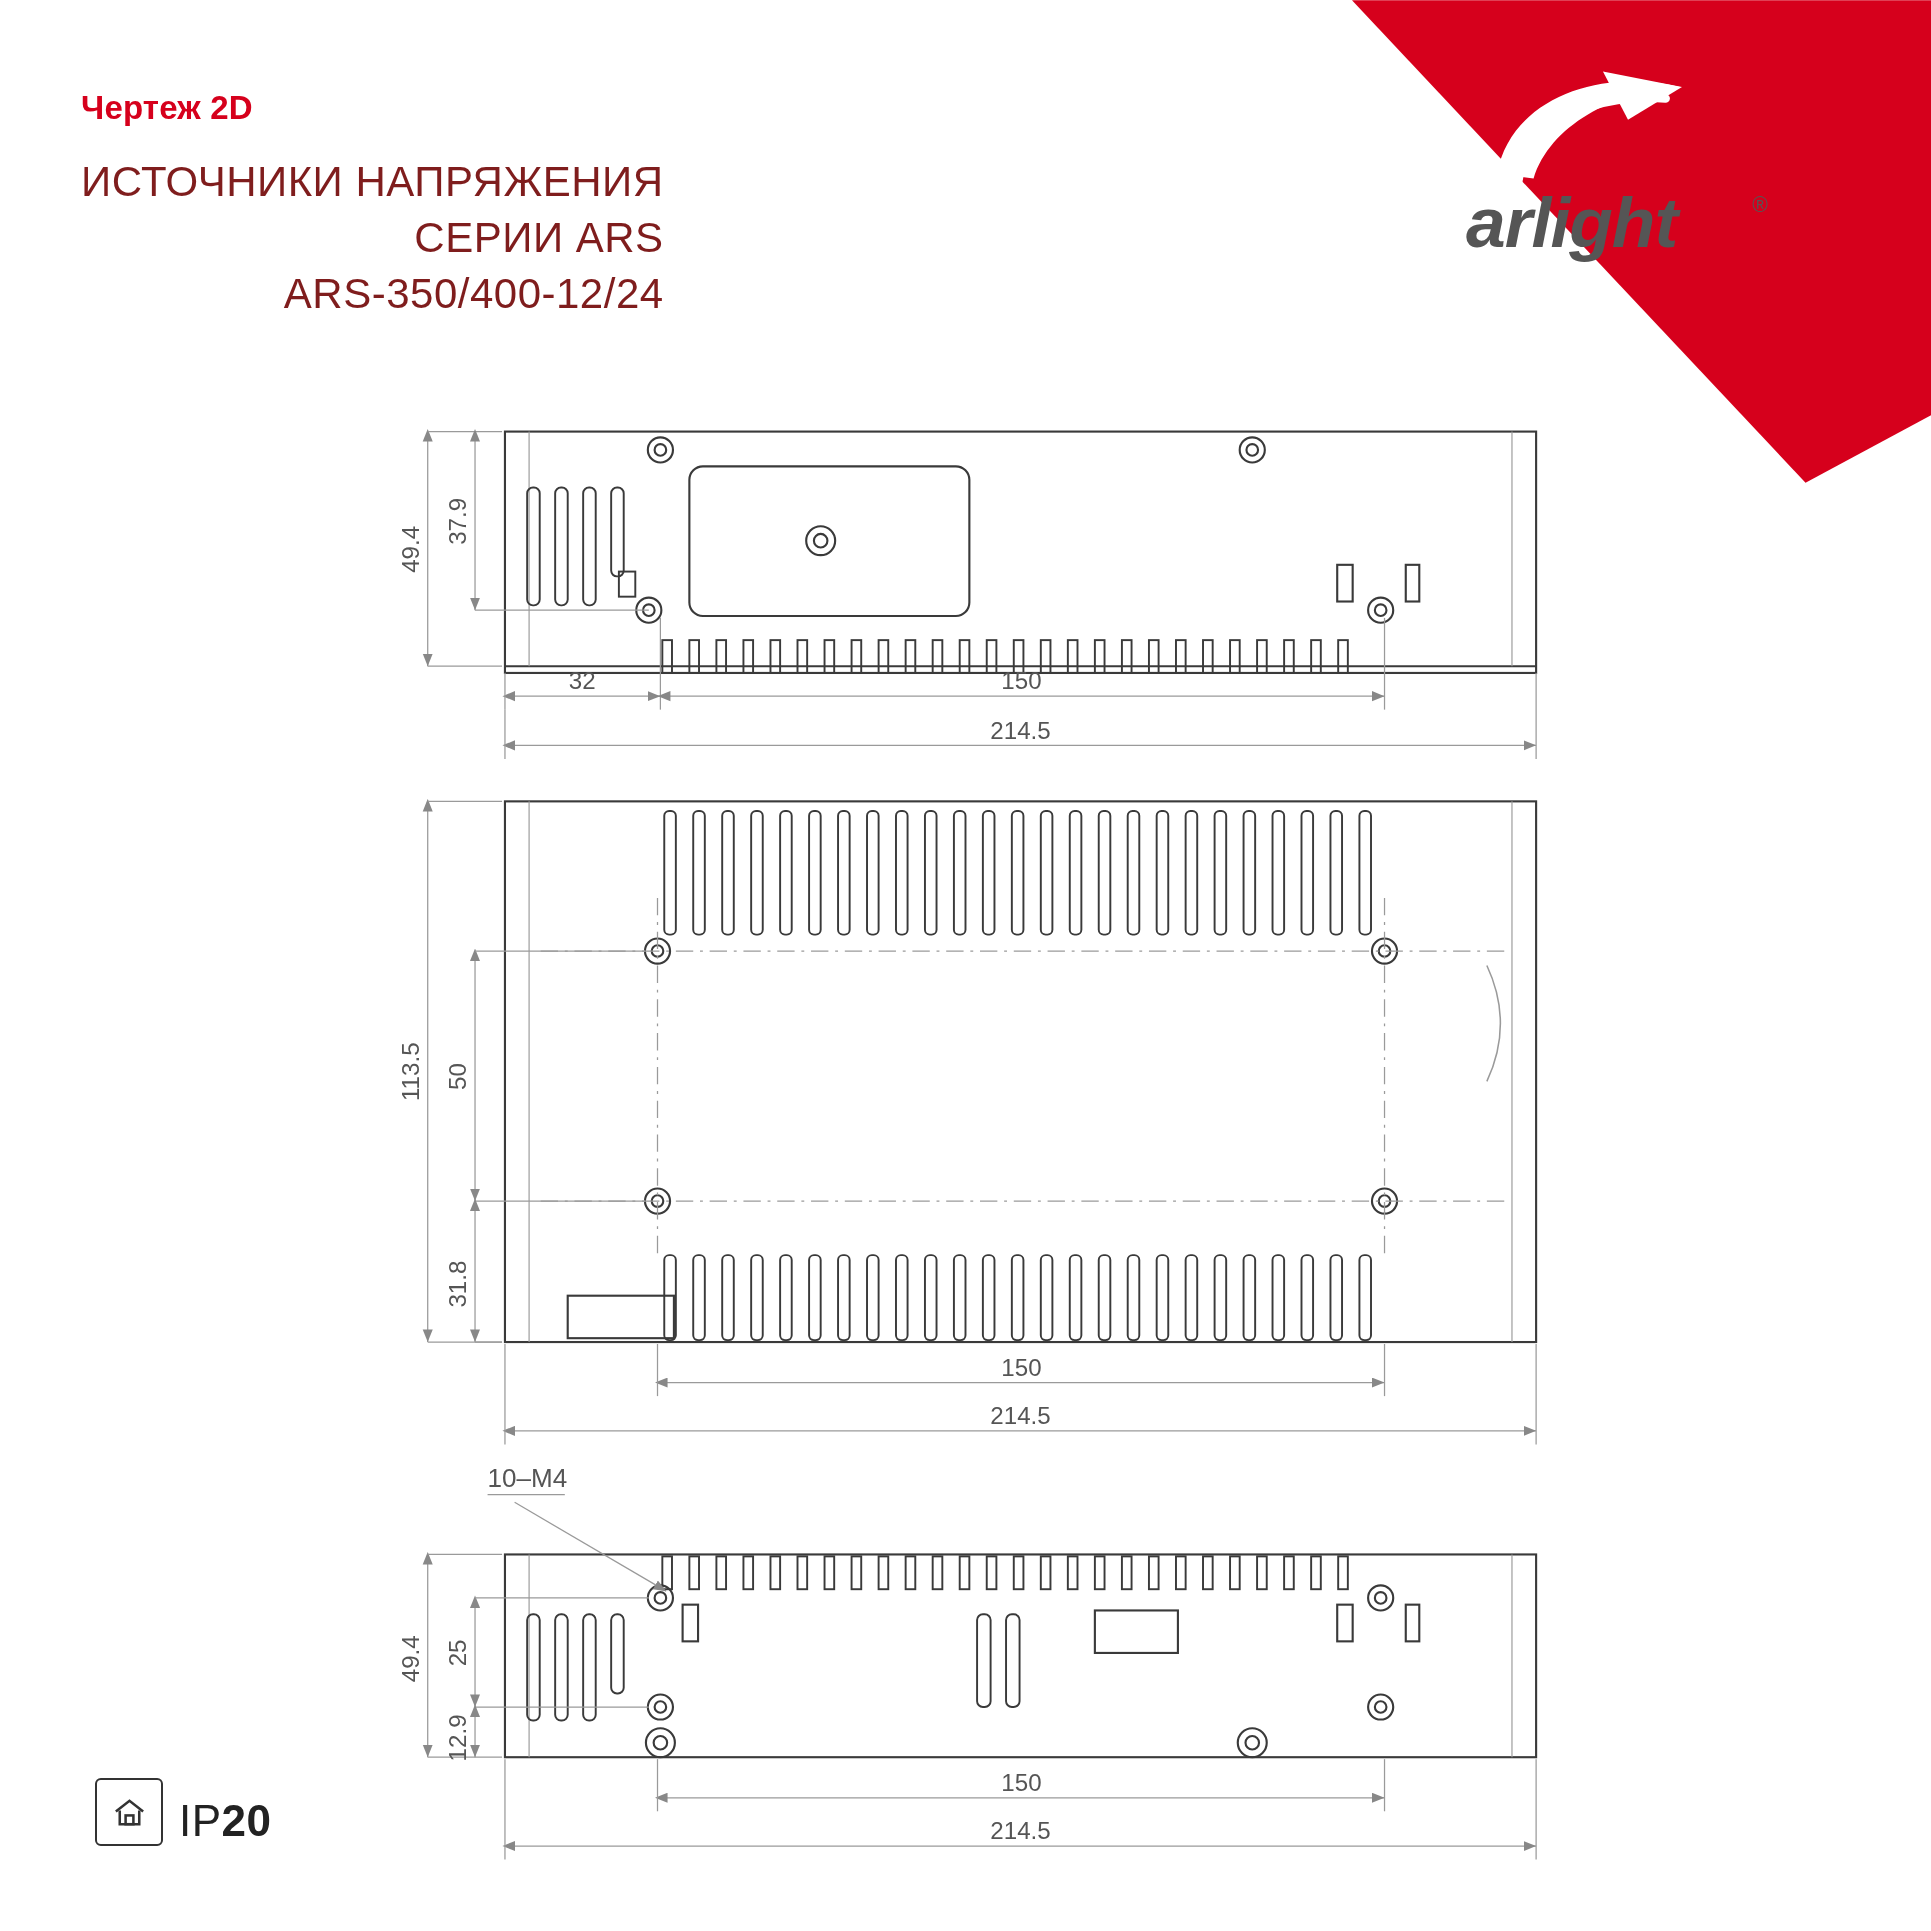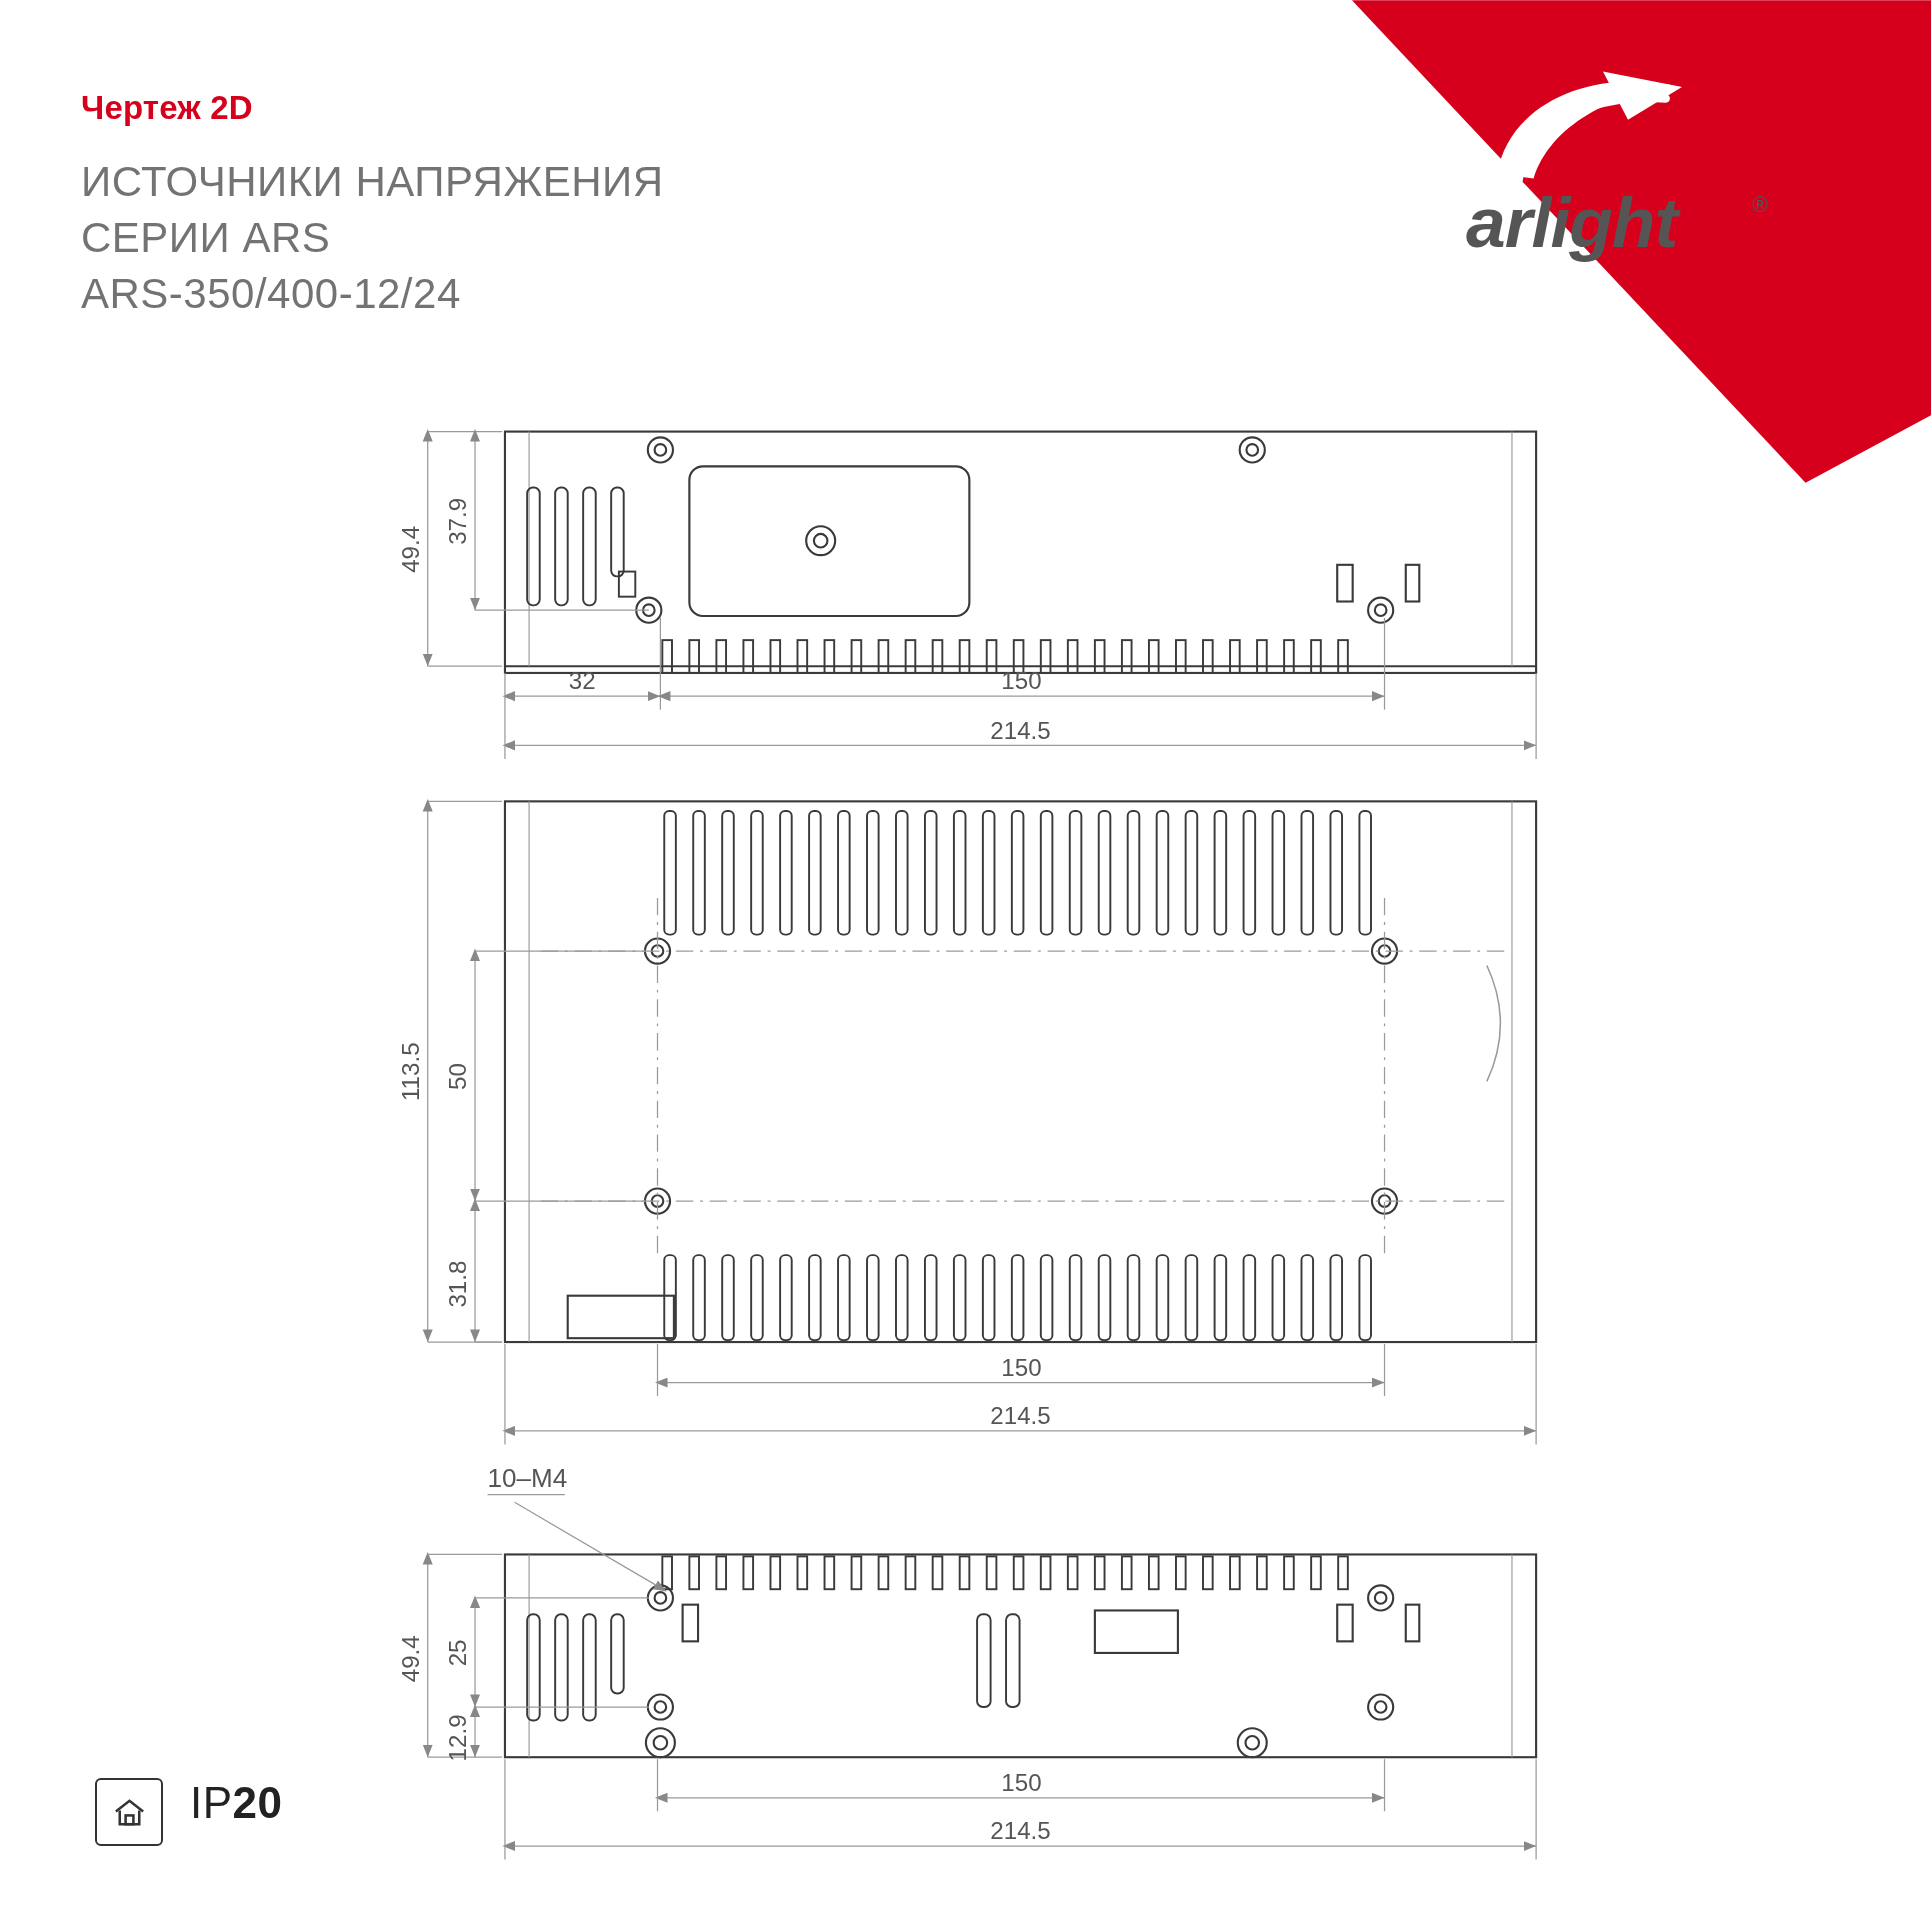--- a/index.html
+++ b/index.html
@@ -42,34 +42,35 @@
     font-weight: bold;
     color: #d6001c;
     letter-spacing: 0.2px;
   }
   .hdr-title {
     position: absolute;
     left: 81px;
     top: 154px;
     font-size: 42px;
     line-height: 1.33;
-    color: #737373;
+    color: #7f1d1d;
     letter-spacing: 0.5px;
     font-weight: 400;
     white-space: pre-line;
+    text-align: right;
   }
 
   
   .ip-block {
     position: absolute;
     left: 95px;
     bottom: 85px;
     display: flex;
-    align-items: flex-start;
-    gap: 27px;
+    align-items: flex-end;
+    gap: 16px;
   }
   .ip-icon {
     width: 64px;
     height: 64px;
     border: 2.9px solid #333;
     border-radius: 5.8px;
     display: flex;
     align-items: center;
     justify-content: center;
   }

